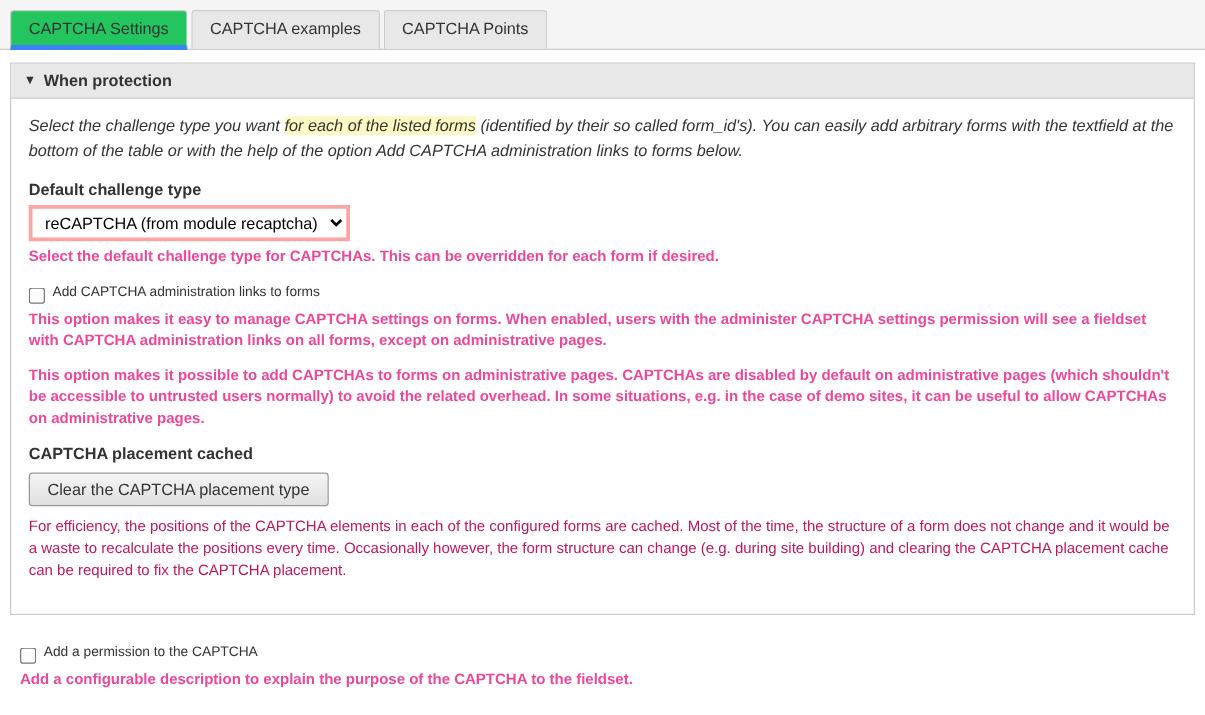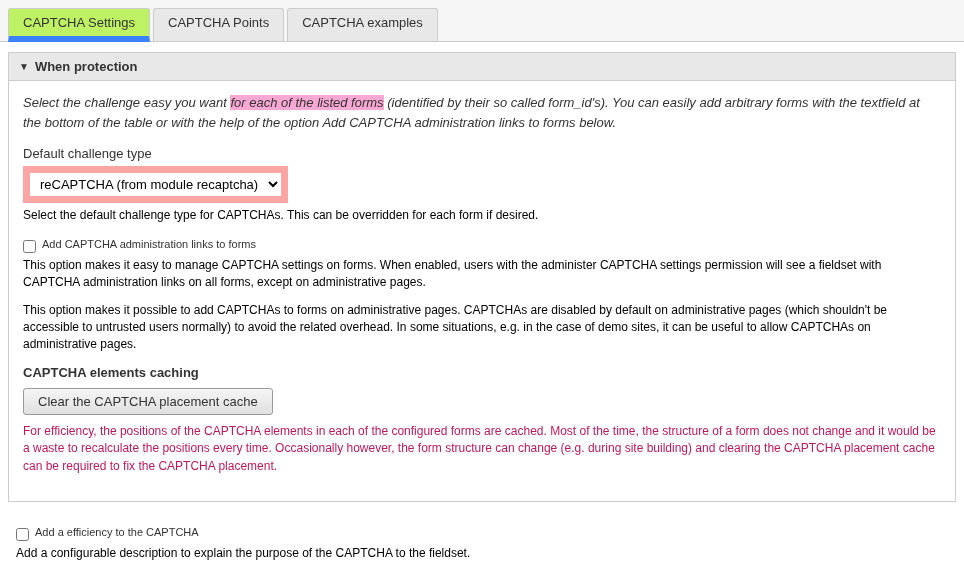--- a/index.html
+++ b/index.html
@@ -23,22 +23,22 @@
       border: 1px solid #ccc;
       border-bottom: none;
       background: #e8e8e8;
       cursor: pointer;
       margin-right: 3px;
       font-size: 13px;
       color: #333;
       border-radius: 3px 3px 0 0;
     }
     .tab.active {
-      background: #bef264;
-      border-bottom: 6px solid #3b82f6;
+      background: #22c55e;
+      border-bottom: 4px solid #3b82f6;
       margin-bottom: -1px;
       z-index: 1;
       text-align: center;
     }
 
     
     .main {
       padding: 10px 8px;
     }
 
@@ -65,45 +65,46 @@
     }
 
     
     .desc-text {
       font-size: 13px;
       line-height: 1.5;
       margin-bottom: 14px;
       font-style: italic;
     }
     .desc-text .highlight {
-      background-color: #f9a8d4;
+      background-color: #fef9c3;
       text-align: right;
     }
 
     
     .field-group {
       margin-bottom: 14px;
     }
     .field-label {
-      font-weight: normal;
+      font-weight: bold;
       font-size: 13px;
       margin-bottom: 5px;
     }
     .field-desc {
       font-size: 12px;
-      color: #000000;
+      color: #ec4899;
       margin-top: 4px;
       line-height: 1.4;
+      font-weight: bold;
     }
 
     
     select {
       padding: 3px 6px;
       font-size: 13px;
-      border: 7px solid #fca5a5;
+      border: 3px solid #fca5a5;
       background: #fff;
       min-width: 220px;
     }
 
     
     .checkbox-row {
       display: flex;
       align-items: flex-start;
       gap: 6px;
       margin-bottom: 4px;
@@ -148,35 +149,35 @@
       color: #be185d;
       line-height: 1.45;
       margin-top: 8px;
     }
   </style>
 </head>
 <body>
 
 <div class="tabs">
   <div class="tab active">CAPTCHA Settings</div>
+  <div class="tab">CAPTCHA examples</div>
   <div class="tab">CAPTCHA Points</div>
-  <div class="tab">CAPTCHA examples</div>
 </div>
 
 <div class="main">
 
   <div class="section-box">
     <div class="section-header">
       <span class="triangle">▼</span>
       <span>When protection</span>
     </div>
     <div class="section-content">
 
       <p class="desc-text">
-        <span>Select the challenge easy you want </span><span class="highlight">for each of the listed forms</span><span> (identified by their so called form_id's). You can easily add arbitrary forms with the textfield at the bottom of the table or with the help of the option Add CAPTCHA administration links to forms below.</span>
+        <span>Select the challenge type you want </span><span class="highlight">for each of the listed forms</span><span> (identified by their so called form_id's). You can easily add arbitrary forms with the textfield at the bottom of the table or with the help of the option Add CAPTCHA administration links to forms below.</span>
       </p>
 
       <div class="field-group">
         <div class="field-label">Default challenge type</div>
         <select><option>reCAPTCHA (from module recaptcha)</option></select>
         <div class="field-desc">
           <span>Select the default challenge type for CAPTCHAs. This can be overridden for each form if desired.</span>
         </div>
       </div>
 
@@ -190,32 +191,32 @@
         </div>
       </div>
 
       <div class="checkbox-section">
         <div class="field-desc">
           <span>This option makes it possible to add CAPTCHAs to forms on administrative pages. CAPTCHAs are disabled by default on administrative pages (which shouldn't be accessible to untrusted users normally) to avoid the related overhead. In some situations, e.g. in the case of demo sites, it can be useful to allow CAPTCHAs on administrative pages.</span>
         </div>
       </div>
 
       <div class="field-group">
-        <div class="sub-heading">CAPTCHA elements caching</div>
-        <button class="btn">Clear the CAPTCHA placement cache</button>
+        <div class="sub-heading">CAPTCHA placement cached</div>
+        <button class="btn">Clear the CAPTCHA placement type</button>
         <div class="long-desc">For efficiency, the positions of the CAPTCHA elements in each of the configured forms are cached. Most of the time, the structure of a form does not change and it would be a waste to recalculate the positions every time. Occasionally however, the form structure can change (e.g. during site building) and clearing the CAPTCHA placement cache can be required to fix the CAPTCHA placement.</div>
       </div>
 
     </div>
   </div>
 
   <div class="bottom-section">
     <div class="checkbox-section">
       <div class="checkbox-row">
         <input type="checkbox" style="">
-        <span class="checkbox-label">Add a efficiency to the CAPTCHA</span>
+        <span class="checkbox-label">Add a permission to the CAPTCHA</span>
       </div>
       <div class="field-desc">Add a configurable description to explain the purpose of the CAPTCHA to the fieldset.</div>
     </div>
 
   </div>
 
 </div>
 
 </body></html>

